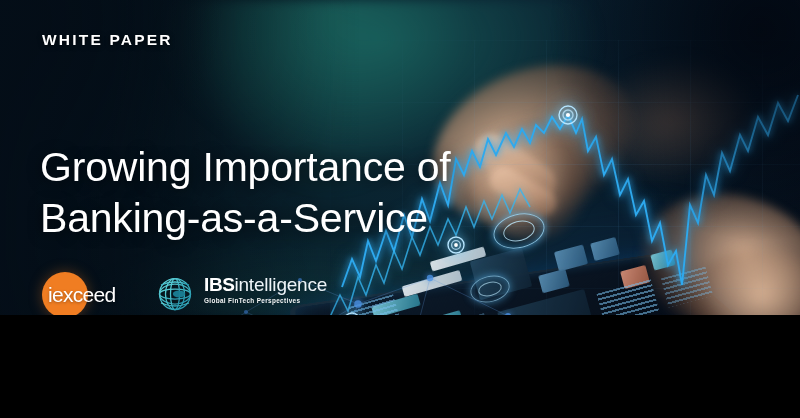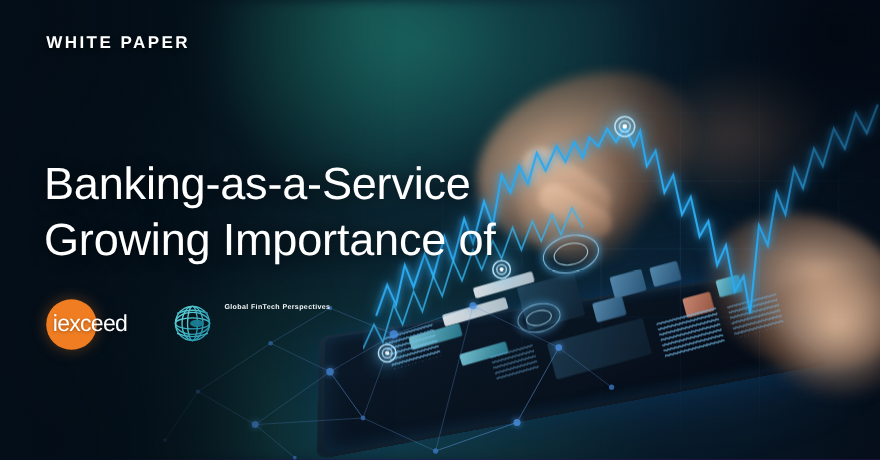--- a/index.html
+++ b/index.html
@@ -1,22 +1,22 @@
 <!DOCTYPE html>
 <html><head>
 <meta charset="utf-8">
 <style>
   html,body{margin:0;padding:0;background:#000;}
   *{box-sizing:border-box;}
 
   #cover{
     position:relative;
-    width:800px;height:418px;
+    width:800px;height:315px;
     overflow:hidden;
-    background:#4c1d95;
+    background:#a21caf;
     font-family:"Liberation Sans", sans-serif;
   }
 
   
   .bg-layer{position:absolute;inset:0;pointer-events:none;}
 
   
   .bg-base{
     background:
       linear-gradient(100deg,
@@ -274,22 +274,22 @@
   </svg>
 
   <div class="bg-layer bg-vignette"></div>
   <div class="bg-layer bg-soften"></div>
 
   <div class="content">
 
     <div class="eyebrow">WHITE PAPER</div>
 
     <div class="headline">
+      <span>Growing Importance of</span>
       <span>Banking-as-a-Service</span>
-      <span>Growing Importance of</span>
     </div>
 
     <div class="logos">
 
       <div class="logo-iexceed">
         <div class="iex-circle"></div>
         <div class="iex-word">iexceed</div>
       </div>
 
       <div class="logo-ibs">
@@ -305,19 +305,22 @@
             <ellipse cx="23" cy="23" rx="15.5" ry="5"></ellipse>
             <ellipse cx="23" cy="23" rx="15.5" ry="10"></ellipse>
             <ellipse cx="23" cy="23" rx="4.5" ry="15.5"></ellipse>
             <ellipse cx="23" cy="23" rx="9.5" ry="15.5"></ellipse>
             <path d="M9,14 Q23,8 37,14"></path>
             <path d="M9,32 Q23,38 37,32"></path>
           </g>
           <ellipse cx="27" cy="23" rx="6.2" ry="3.4" fill="#1a7f96" opacity=".95"></ellipse>
         </svg>
         <div class="ibs-text">
+          <div class="ibs-main">
+            <span class="ibs-bold">IBS</span><span class="ibs-light">intelligence</span>
+          </div>
           <div class="ibs-tag">Global FinTech Perspectives</div>
         </div>
       </div>
 
     </div>
   </div>
 </div>
 
 </body></html>

